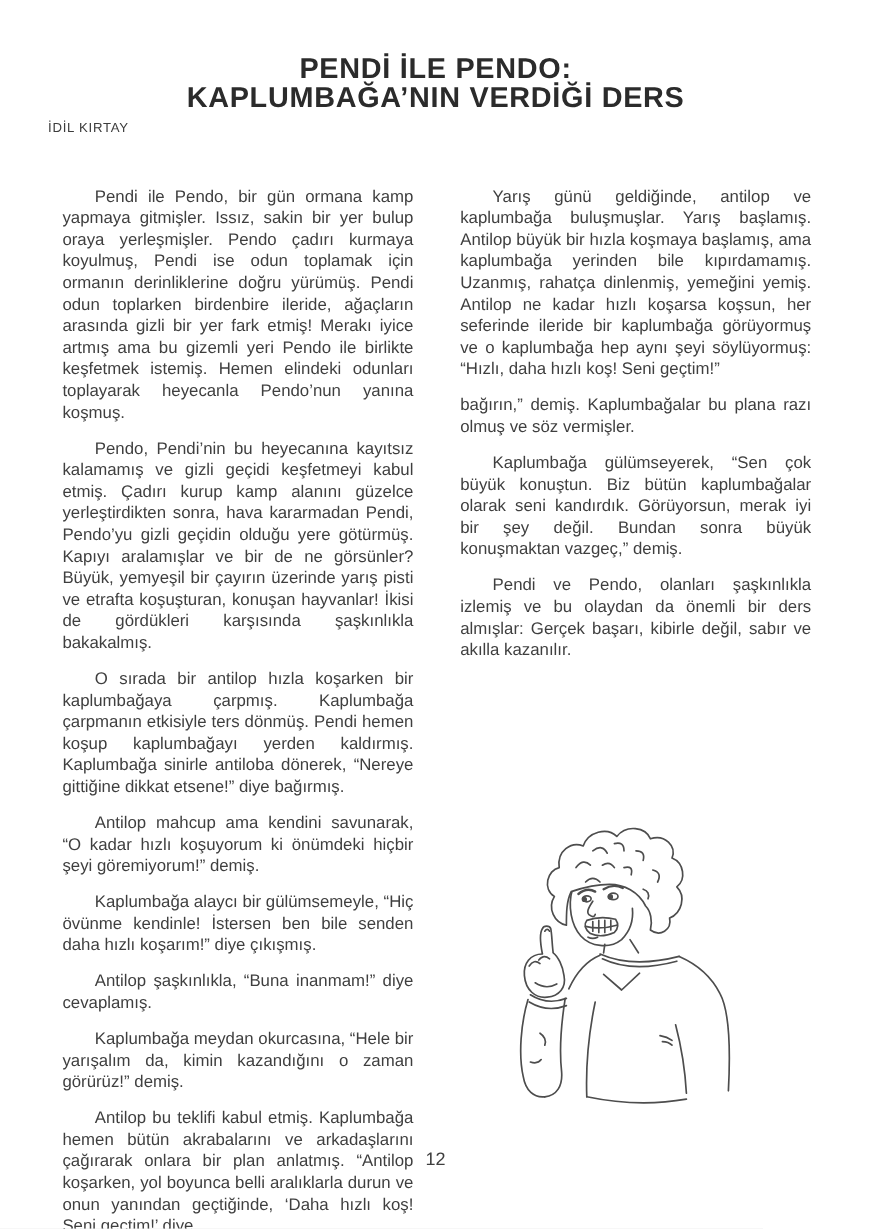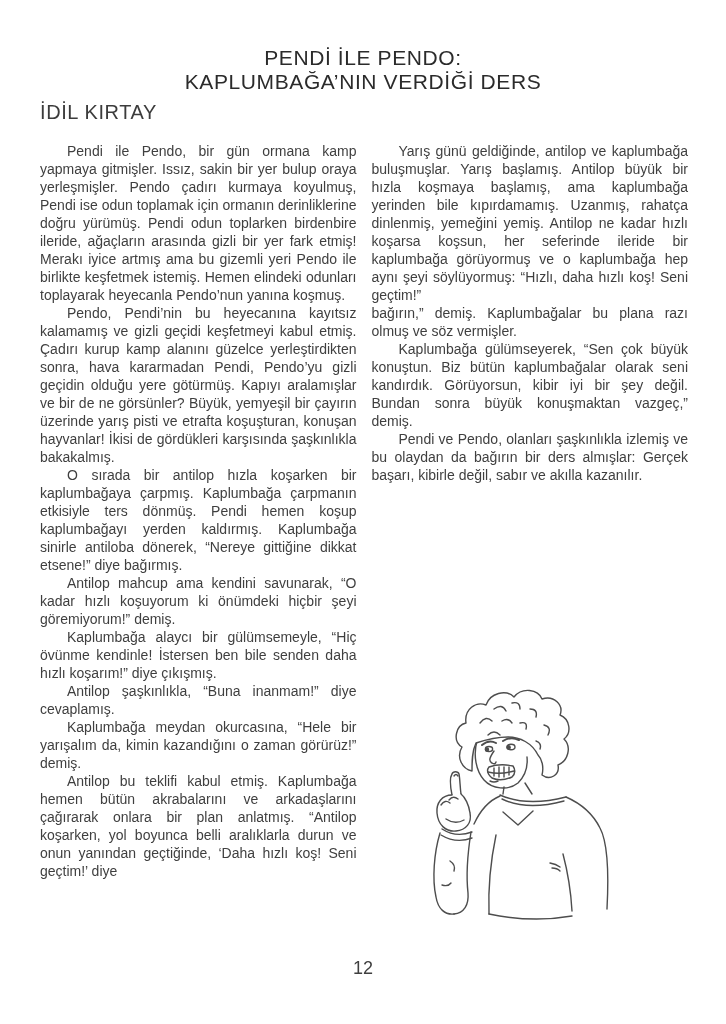--- a/index.html
+++ b/index.html
@@ -16,47 +16,47 @@
     background: #ffffff;
     overflow: hidden;
   }
   .title-block {
     position: absolute;
     top: 46px;
     left: 0;
     width: 726px;
     text-align: center;
     color: #2b2b2b;
-    font-weight: 400;
-    font-size: 21px;
+    font-weight: 700;
+    font-size: 24px;
     line-height: 24px;
     letter-spacing: 0.6px;
   }
   .author {
     position: absolute;
     top: 101px;
     left: 40px;
     color: #3c3c3c;
-    font-size: 20px;
+    font-size: 11px;
     letter-spacing: 0.6px;
   }
   .columns {
     position: absolute;
     top: 142px;
     left: 40px;
     width: 648px;
     display: flex;
     gap: 15px;
   }
   .col {
     width: 316.5px;
     flex: 0 0 316.5px;
   }
   .col p.para {
-    margin: 0;
+    margin: 12px;
     color: #3f3f3f;
     font-size: 14px;
     line-height: 18px;
     text-align: justify;
     text-indent: 27px;
   }
   .col p.para.no-indent {
     text-indent: 0;
   }
   .illustration {
@@ -66,21 +66,21 @@
     width: 182px;
     height: 257px;
   }
   .footer {
     position: absolute;
     top: 958px;
     left: 0;
     width: 726px;
     text-align: center;
     color: #3f3f3f;
-    font-size: 18px;
+    font-size: 15px;
   }
 </style>
 </head>
 <body>
 
 <div class="page">
 
   <div class="title-block">
     <div>PENDİ İLE PENDO:</div>
     <div>KAPLUMBAĞA’NIN VERDİĞİ DERS</div>
@@ -95,22 +95,22 @@
         <p class="para">O sırada bir antilop hızla koşarken bir kaplumbağaya çarpmış. Kaplumbağa çarpmanın etkisiyle ters dönmüş. Pendi hemen koşup kaplumbağayı yerden kaldırmış. Kaplumbağa sinirle antiloba dönerek, “Nereye gittiğine dikkat etsene!” diye bağırmış.</p>
         <p class="para">Antilop mahcup ama kendini savunarak, “O kadar hızlı koşuyorum ki önümdeki hiçbir şeyi göremiyorum!” demiş.</p>
         <p class="para">Kaplumbağa alaycı bir gülümsemeyle, “Hiç övünme kendinle! İstersen ben bile senden daha hızlı koşarım!” diye çıkışmış.</p>
         <p class="para">Antilop şaşkınlıkla, “Buna inanmam!” diye cevaplamış.</p>
         <p class="para">Kaplumbağa meydan okurcasına, “Hele bir yarışalım da, kimin kazandığını o zaman görürüz!” demiş.</p>
         <p class="para">Antilop bu teklifi kabul etmiş. Kaplumbağa hemen bütün akrabalarını ve arkadaşlarını çağırarak onlara bir plan anlatmış. “Antilop koşarken, yol boyunca belli aralıklarla durun ve onun yanından geçtiğinde, ‘Daha hızlı koş! Seni geçtim!’ diye</p>
       </div>
     <div class="col">
         <p class="para">Yarış günü geldiğinde, antilop ve kaplumbağa buluşmuşlar. Yarış başlamış. Antilop büyük bir hızla koşmaya başlamış, ama kaplumbağa yerinden bile kıpırdamamış. Uzanmış, rahatça dinlenmiş, yemeğini yemiş. Antilop ne kadar hızlı koşarsa koşsun, her seferinde ileride bir kaplumbağa görüyormuş ve o kaplumbağa hep aynı şeyi söylüyormuş: “Hızlı, daha hızlı koş! Seni geçtim!”</p>
         <p class="para no-indent">bağırın,” demiş. Kaplumbağalar bu plana razı olmuş ve söz vermişler.</p>
-        <p class="para">Kaplumbağa gülümseyerek, “Sen çok büyük konuştun. Biz bütün kaplumbağalar olarak seni kandırdık. Görüyorsun, kibir iyi bir şey değil. Bundan sonra büyük konuşmaktan vazgeç,” demiş.</p>
-        <p class="para">Pendi ve Pendo, olanları şaşkınlıkla izlemiş ve bu olaydan da bağırın bir ders almışlar: Gerçek başarı, kibirle değil, sabır ve akılla kazanılır.</p>
+        <p class="para">Kaplumbağa gülümseyerek, “Sen çok büyük konuştun. Biz bütün kaplumbağalar olarak seni kandırdık. Görüyorsun, merak iyi bir şey değil. Bundan sonra büyük konuşmaktan vazgeç,” demiş.</p>
+        <p class="para">Pendi ve Pendo, olanları şaşkınlıkla izlemiş ve bu olaydan da önemli bir ders almışlar: Gerçek başarı, kibirle değil, sabır ve akılla kazanılır.</p>
       </div>
   </div>
 
   <svg class="illustration" viewBox="0 0 182 257" xmlns="http://www.w3.org/2000/svg">
     <g fill="none" stroke="#4d4d4d" stroke-width="1.4" stroke-linecap="round" stroke-linejoin="round">
 
       <path d="M134 114 C 150 121 161 131 168 145 C 175 158 177 188 175 226"></path>
       <path d="M131 171 C 136 190 139 210 140 228"></path>
       <path d="M118 180 q 6 1 10 4 M 120 185 q 5 0 8 3"></path>
 

